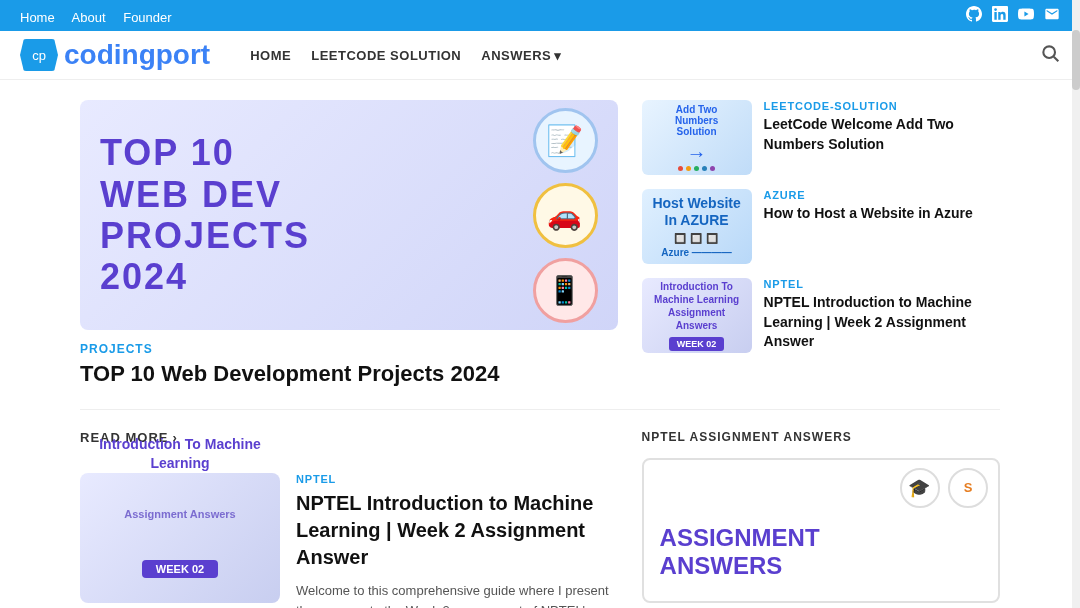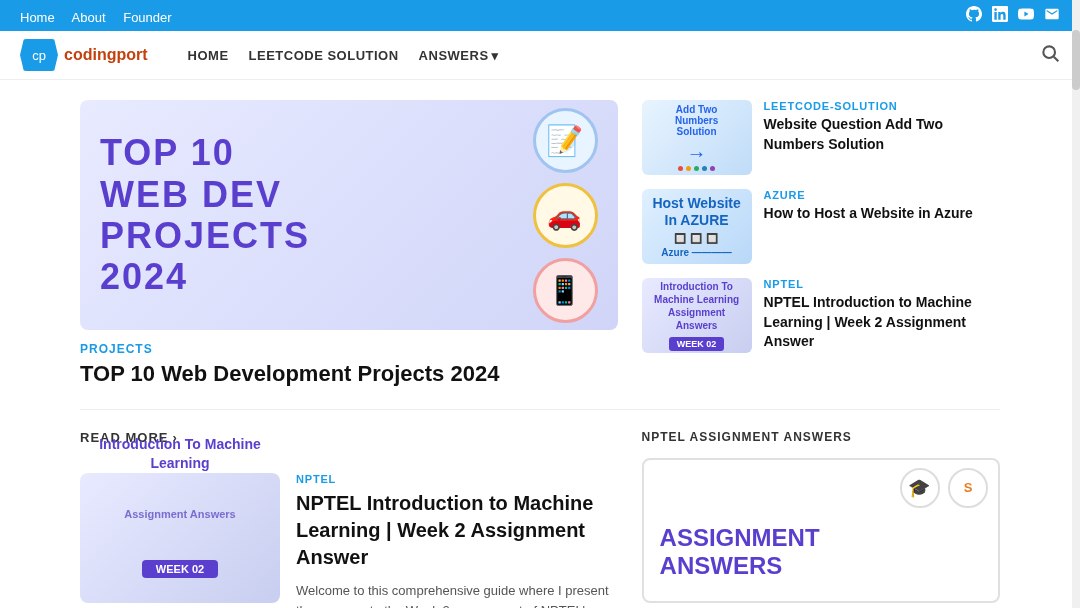--- a/index.html
+++ b/index.html
@@ -48,23 +48,23 @@
       padding: 4px 7px;
       border-radius: 6px;
       clip-path: polygon(10% 0%, 90% 0%, 100% 50%, 90% 100%, 10% 100%, 0% 50%);
       display: flex;
       align-items: center;
       justify-content: center;
       width: 38px;
       height: 32px;
     }
     .logo-text {
-      font-size: 16px;
+      font-size: 28px;
       font-weight: bold;
-      color: #c2410c;
+      color: #3b82f6;
     }
     .nav-links {
       display: flex;
       gap: 20px;
       align-items: center;
       margin-left: 10px;
     }
     .nav-links a {
       text-decoration: none;
       color: #333;
@@ -531,21 +531,21 @@
             <div class="lc-dot" style="background:#e74c3c;"></div>
             <div class="lc-dot" style="background:#f39c12;"></div>
             <div class="lc-dot" style="background:#27ae60;"></div>
             <div class="lc-dot" style="background:#2980b9;"></div>
             <div class="lc-dot" style="background:#8e44ad;"></div>
           </div>
         </div>
       </div>
       <div class="sidebar-content">
         <div class="sidebar-cat">LEETCODE-SOLUTION</div>
-        <div class="sidebar-title">Website Question Add Two Numbers Solution</div>
+        <div class="sidebar-title">LeetCode Welcome Add Two Numbers Solution</div>
       </div>
     </div>
 
     <div class="sidebar-article">
       <div class="sidebar-thumb thumb-azure">
         <div class="thumb-azure-inner">
           <div class="thumb-azure-title">Host Website<br>In AZURE</div>
           <div class="thumb-icons-row">
             <span class="mini-icon">🔲</span>
             <span class="mini-icon">🔲</span>

